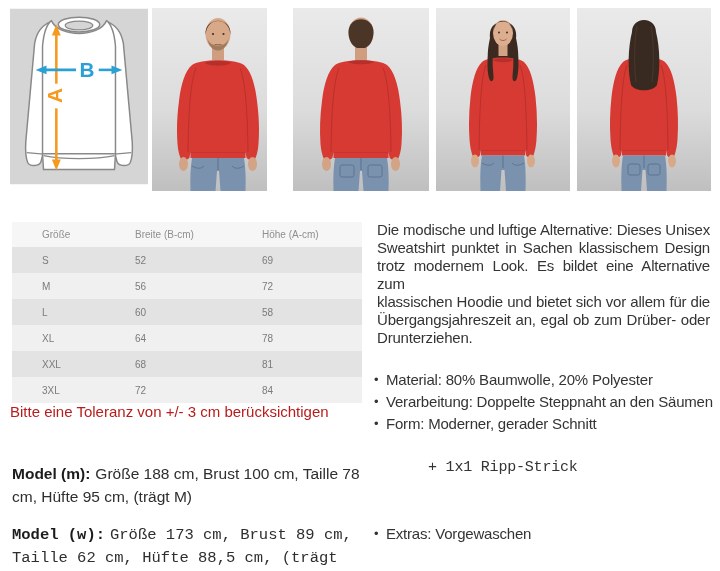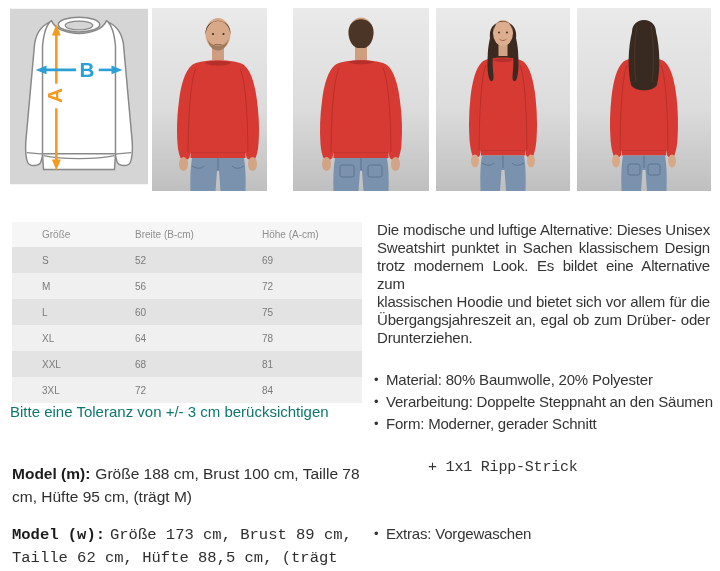--- a/index.html
+++ b/index.html
@@ -21,21 +21,21 @@
        border-collapse:collapse;table-layout:fixed;font-size:10px;}
   table.size-chart col.c1{width:123px;} table.size-chart col.c2{width:127px;}
   table.size-chart th{height:25px;background:#f6f6f6;color:#8f8f8f;
        font-weight:normal;text-align:left;vertical-align:middle;padding:0;}
   table.size-chart td{height:26px;color:#7b7b7b;vertical-align:middle;padding:0;}
   table.size-chart th:first-child,table.size-chart td:first-child{padding-left:30px;}
   table.size-chart tbody tr:nth-child(odd){background:#e3e3e3;}
   table.size-chart tbody tr:nth-child(even){background:#f0f0f0;}
 
   .tolerance{position:absolute;left:10px;top:403px;width:355px;
-       font-size:15px;color:#0f766e;}
+       font-size:15px;color:#b91c1c;}
   .model-note{position:absolute;left:12px;width:350px;font-size:15.5px;
        line-height:23px;color:#2e2e2e;}
   .model-m{top:446px;} .model-w{top:508px;font-family:Liberation Mono, monospace;}
   .model-note b{color:#1c1c1c;}
   .model-note .details{margin-left:5px;}
 
   
   .desc{position:absolute;left:373px;top:217px;width:341px;color:#343434;}
   .desc-paragraph{margin:4px;font-size:15px;line-height:18px;
        letter-spacing:-0.2px;text-align:justify;white-space:pre-wrap;}
@@ -211,21 +211,21 @@
         <td>69</td>
       </tr>
       <tr>
         <td>M</td>
         <td>56</td>
         <td>72</td>
       </tr>
       <tr>
         <td>L</td>
         <td>60</td>
-        <td>75</td>
+        <td>58</td>
       </tr>
       <tr>
         <td>XL</td>
         <td>64</td>
         <td>78</td>
       </tr>
       <tr>
         <td>XXL</td>
         <td>68</td>
         <td>81</td>

